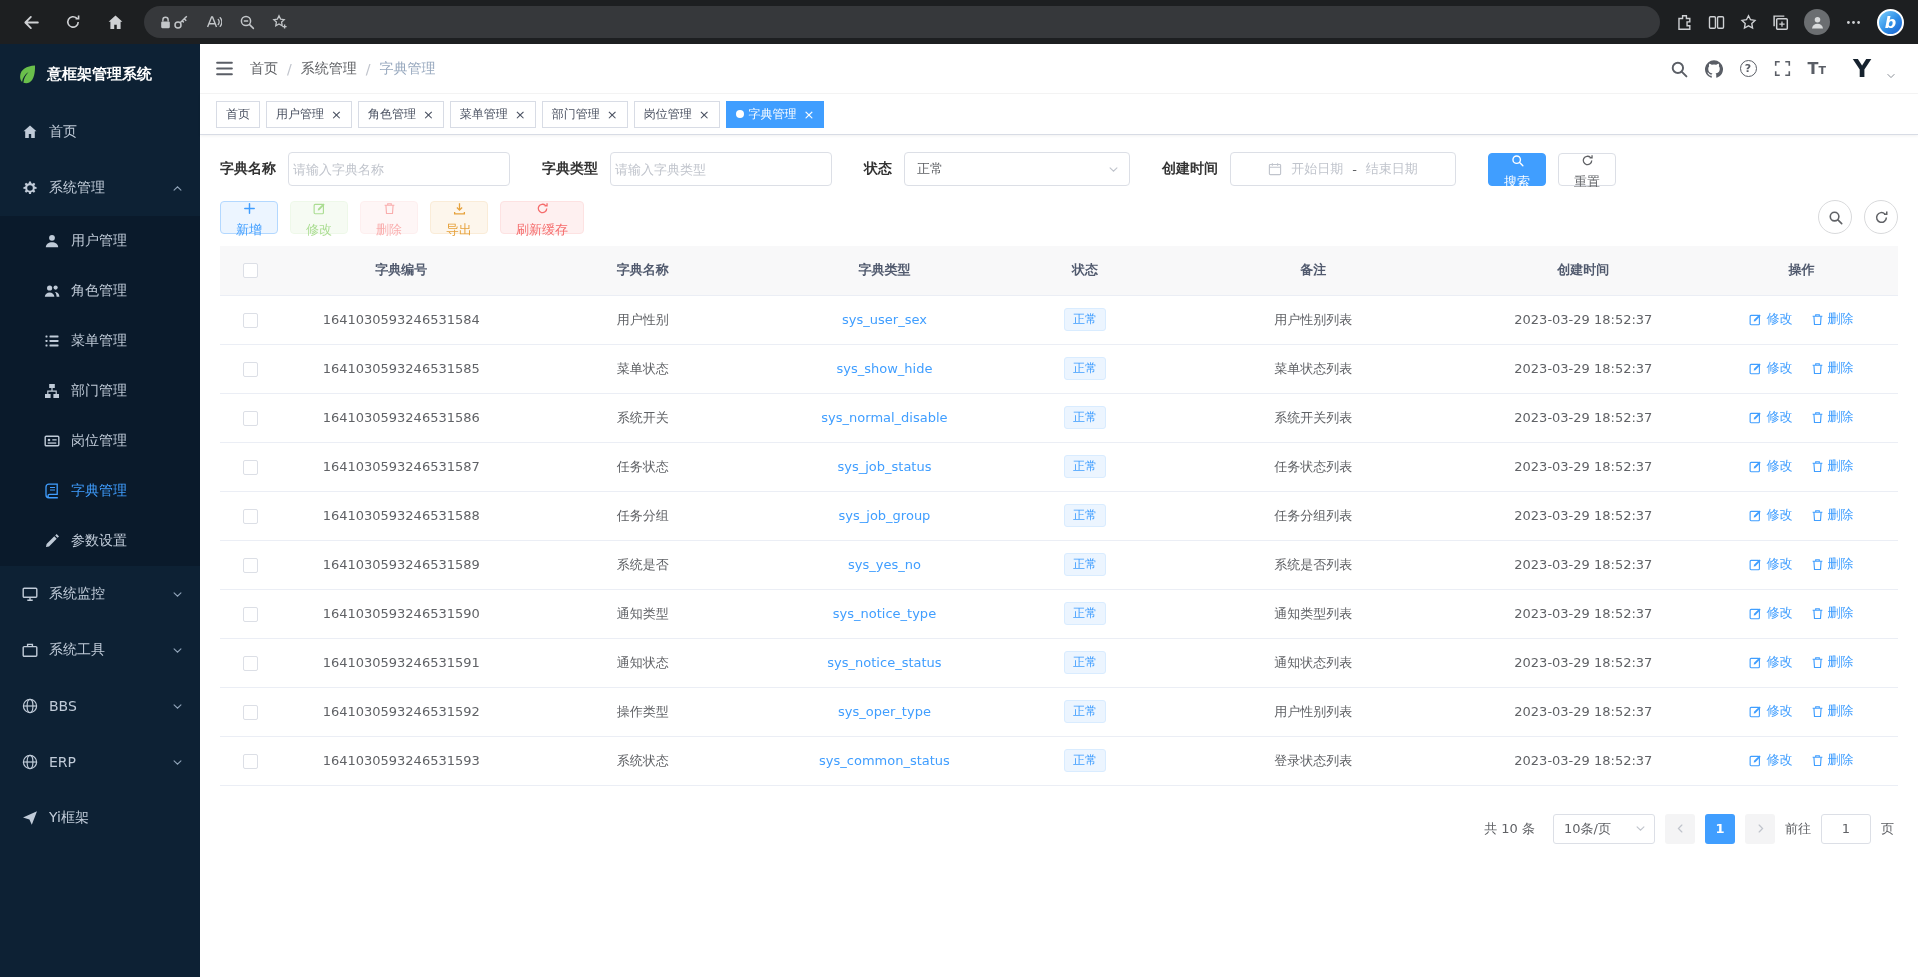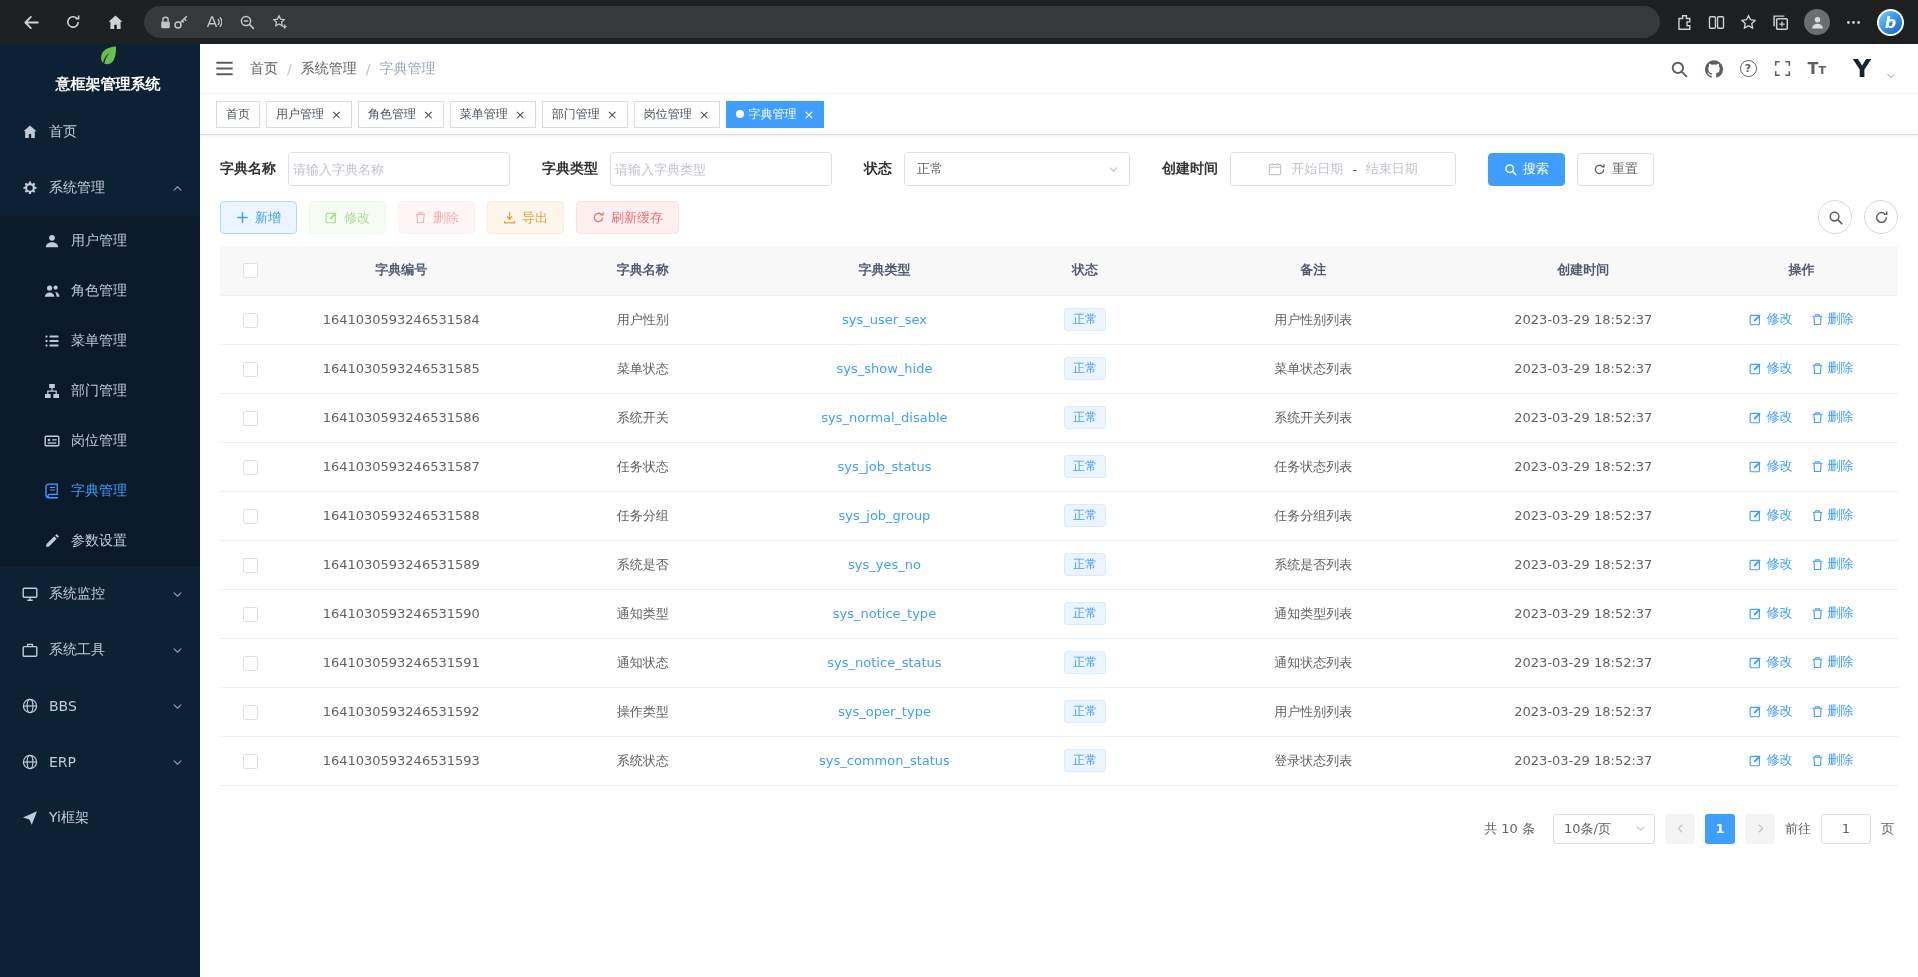--- a/index.html
+++ b/index.html
@@ -19,21 +19,21 @@
   .i13{width:13px;height:13px;display:inline-flex;} .i14{width:14px;height:14px;display:inline-flex;}
   .i15{width:15px;height:15px;display:inline-flex;} .i16{width:16px;height:16px;display:inline-flex;}
   .i17{width:17px;height:17px;display:inline-flex;} .i18{width:18px;height:18px;display:inline-flex;} .i22{width:22px;height:22px;display:inline-flex;}
   [data-icon] svg { width:100%; height:100%; display:block; }
 
   
   .app { display:flex; height:933px; }
 
   
   .sidebar { width:200px; flex-shrink:0; background:#0d2134; display:flex; flex-direction:column; overflow:hidden; }
-  .logo { height:60px; display:flex; align-items:center; padding-left:16px; gap:9px; flex-shrink:0;flex-direction:column; }
+  .logo { height:60px; display:flex; align-items:center; padding-left:16px; gap:9px; flex-shrink:0; }
   .logo-title { color:#fff; font-weight:700; font-size:15px; white-space:nowrap; }
   .menu-item { height:56px; display:flex; align-items:center; padding:0 18px 0 22px; position:relative; cursor:pointer; font-size:14px; color:#c0cbd8; white-space:nowrap; }
   .menu-item.sub { height:50px; padding-left:44px; background:#0a1a2b; }
   .menu-item.active { color:#409eff; }
   .mi-icon { width:16px; height:16px; margin-right:11px; display:inline-flex; flex-shrink:0; }
   .mi-label { overflow:hidden; text-overflow:ellipsis; }
   .mi-chevron { position:absolute; right:17px; width:11px; height:11px; color:#8fa3b8; display:inline-flex; }
 
   
   .main { flex:1; display:flex; flex-direction:column; min-width:0; background:#fff; }
@@ -66,21 +66,21 @@
   .sf-group { display:flex; align-items:center; margin-right:32px; }
   .sf-label { font-weight:700; color:#333; margin-right:12px; white-space:nowrap; }
   .sf-input { width:222px; height:34px; border:1px solid #dcdfe6; border-radius:4px; padding:0 4px; font-size:13px; color:#606266; outline:none; font-family:inherit; background:#fff; }
   ::placeholder { color:#c0c4cc; opacity:1; }
   .sf-select { width:226px; height:34px; border:1px solid #dcdfe6; border-radius:4px; display:flex; align-items:center; justify-content:space-between; padding:0 10px 0 12px; font-size:13px; color:#606266; background:#fff; cursor:pointer; }
   .sel-caret { color:#c0c4cc; display:inline-flex; width:11px; height:11px; }
   .sf-daterange { width:226px; height:34px; border:1px solid #dcdfe6; border-radius:4px; display:flex; align-items:center; justify-content:center; gap:9px; font-size:13px; color:#c0c4cc; background:#fff; cursor:pointer; padding:0 10px; }
   .sf-daterange .cal { color:#c0c4cc; }
   .dsep { color:#606266; }
 
-  .btn { height:33px; border-radius:4px; display:inline-flex; align-items:center; gap:6px; padding:0 15px; font-size:13px; cursor:pointer; border:1px solid #dcdfe6; background:#fff; color:#606266; font-family:inherit; white-space:nowrap; }
+  .btn { height:33px; border-radius:4px; display:inline-flex; align-items:center; gap:6px; padding:0 15px; font-size:13px; cursor:pointer; border:1px solid #dcdfe6; background:#fff; color:#606266; font-family:inherit; white-space:nowrap;flex-direction:column; }
   .btn-primary { background:#409eff; border-color:#409eff; color:#fff; }
   .btn + .btn { margin-left:12px; }
   .plain-primary { background:#ecf5ff; border-color:#b3d8ff; color:#409eff; }
   .plain-success { background:#f0f9eb; border-color:#e1f3d8; color:#67c23a; }
   .plain-danger  { background:#fef0f0; border-color:#fde2e2; color:#f56c6c; }
   .plain-warning { background:#fdf6ec; border-color:#faecd8; color:#e6a23c; }
   .is-disabled { opacity:.55; cursor:not-allowed; }
 
   .action-bar { display:flex; align-items:flex-end; margin-top:14px; }
   .action-right { margin-left:auto; display:flex; gap:12px; }

